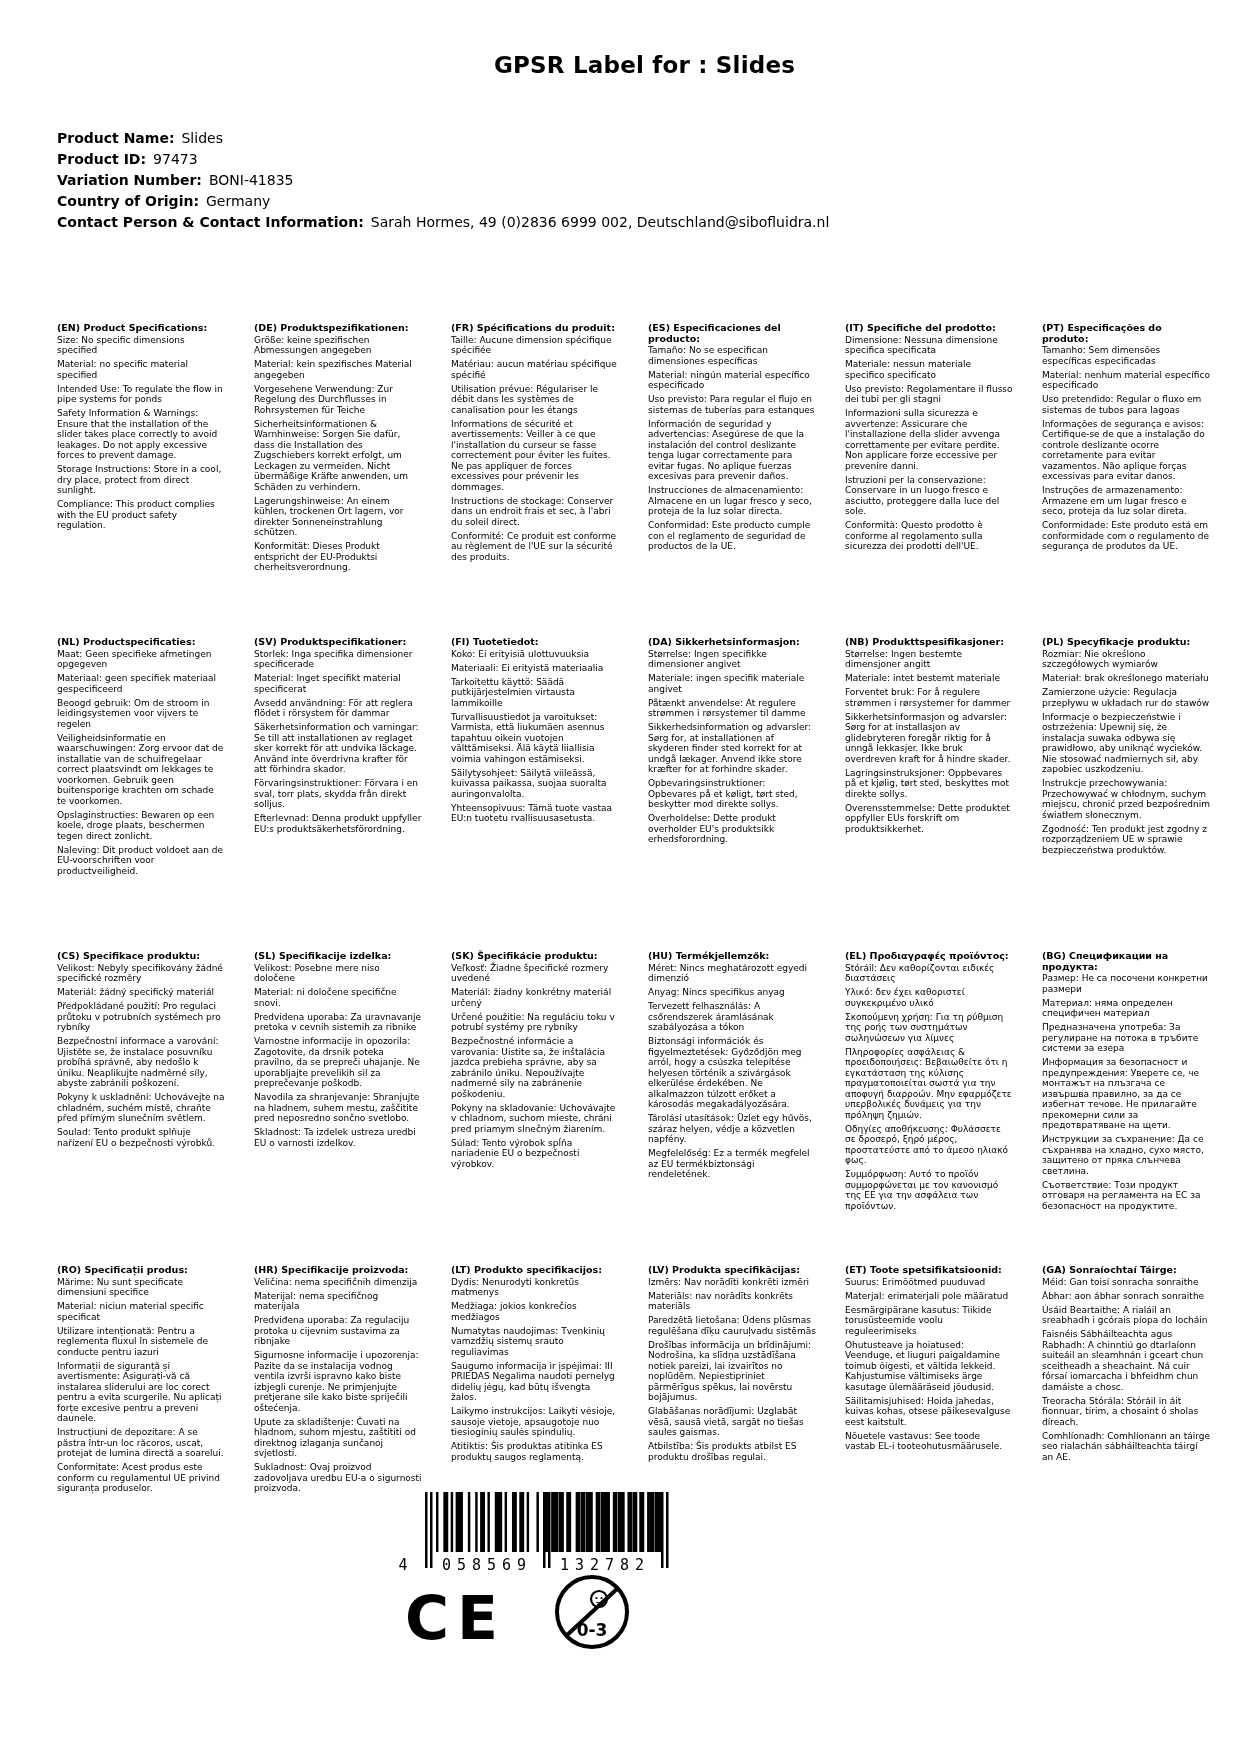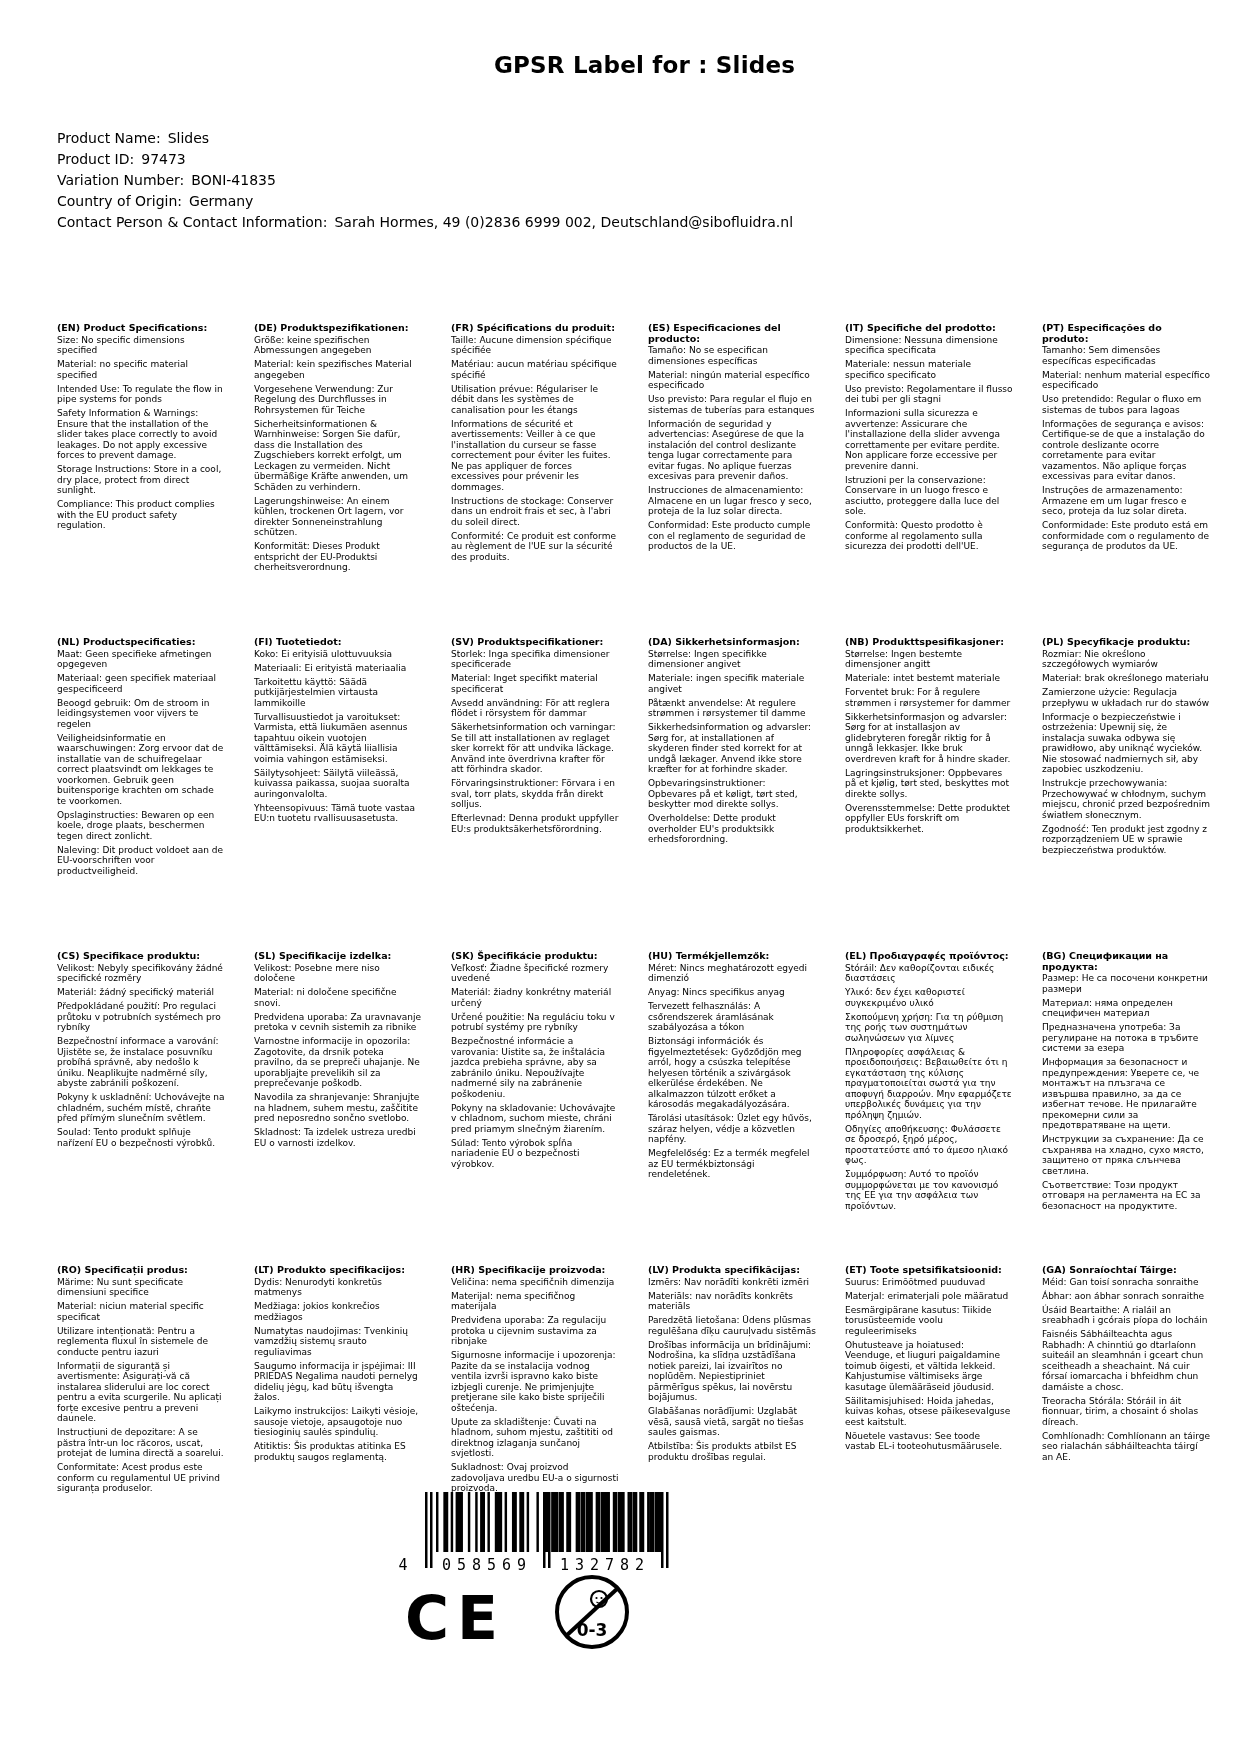--- a/index.html
+++ b/index.html
@@ -7,21 +7,21 @@
     width:1241px;height:1754px;position:relative;
     font-family:"DejaVu Sans","Liberation Sans",sans-serif;
     color:#000;-webkit-font-smoothing:antialiased;
   }
   .page-title{
     position:absolute;top:52px;left:0;width:1241px;
     text-align:center;font-size:23px;font-weight:bold;letter-spacing:0.2px;margin-left:24px;
   }
   .product-info{position:absolute;left:57px;top:128px;font-size:14px;line-height:21px;}
   .pi-row{white-space:nowrap;}
-  .pi-label{font-weight:normal;}
+  .pi-label{font-weight:bold;}
   .pi-value{margin-left:7px;}
   .language-grid{
     position:absolute;left:57px;top:306px;
     display:grid;grid-template-columns:repeat(6,168px);column-gap:29px;
     grid-auto-rows:314px;align-items:start;
   }
   .block{width:168px;font-size:9px;line-height:10.5px;overflow:visible;}
   .block .bh{font-weight:bold;font-size:9.5px;margin:17px 0 1px 0;}
   .block p{margin:0 0 3.5px 0;}
   .barcode-wrap{position:absolute;left:385px;top:1492px;width:310px;height:90px;}
@@ -103,38 +103,38 @@
     <div class="block">
       <div class="bh">(NL) Productspecificaties:</div>
       <p>Maat: Geen specifieke afmetingen opgegeven</p>
       <p>Materiaal: geen specifiek materiaal gespecificeerd</p>
       <p>Beoogd gebruik: Om de stroom in leidingsystemen voor vijvers te regelen</p>
       <p>Veiligheidsinformatie en waarschuwingen: Zorg ervoor dat de installatie van de schuifregelaar correct plaatsvindt om lekkages te voorkomen. Gebruik geen buitensporige krachten om schade te voorkomen.</p>
       <p>Opslaginstructies: Bewaren op een koele, droge plaats, beschermen tegen direct zonlicht.</p>
       <p>Naleving: Dit product voldoet aan de EU-voorschriften voor productveiligheid.</p>
     </div>
     <div class="block">
+      <div class="bh">(SV) Produktspecifikationer:</div>
+      <p>Storlek: Inga specifika dimensioner specificerade</p>
+      <p>Material: Inget specifikt material specificerat</p>
+      <p>Avsedd användning: För att reglera flödet i rörsystem för dammar</p>
+      <p>Säkerhetsinformation och varningar: Se till att installationen av reglaget sker korrekt för att undvika läckage. Använd inte överdrivna krafter för att förhindra skador.</p>
+      <p>Förvaringsinstruktioner: Förvara i en sval, torr plats, skydda från direkt solljus.</p>
+      <p>Efterlevnad: Denna produkt uppfyller EU:s produktsäkerhetsförordning.</p>
+    </div>
+    <div class="block">
       <div class="bh">(FI) Tuotetiedot:</div>
       <p>Koko: Ei erityisiä ulottuvuuksia</p>
       <p>Materiaali: Ei erityistä materiaalia</p>
       <p>Tarkoitettu käyttö: Säädä putkijärjestelmien virtausta lammikoille</p>
       <p>Turvallisuustiedot ja varoitukset: Varmista, että liukumäen asennus tapahtuu oikein vuotojen välttämiseksi. Älä käytä liiallisia voimia vahingon estämiseksi.</p>
       <p>Säilytysohjeet: Säilytä viileässä, kuivassa paikassa, suojaa suoralta auringonvalolta.</p>
       <p>Yhteensopivuus: Tämä tuote vastaa EU:n tuotetu rvallisuusasetusta.</p>
     </div>
     <div class="block">
-      <div class="bh">(SV) Produktspecifikationer:</div>
-      <p>Storlek: Inga specifika dimensioner specificerade</p>
-      <p>Material: Inget specifikt material specificerat</p>
-      <p>Avsedd användning: För att reglera flödet i rörsystem för dammar</p>
-      <p>Säkerhetsinformation och varningar: Se till att installationen av reglaget sker korrekt för att undvika läckage. Använd inte överdrivna krafter för att förhindra skador.</p>
-      <p>Förvaringsinstruktioner: Förvara i en sval, torr plats, skydda från direkt solljus.</p>
-      <p>Efterlevnad: Denna produkt uppfyller EU:s produktsäkerhetsförordning.</p>
-    </div>
-    <div class="block">
       <div class="bh">(DA) Sikkerhetsinformasjon:</div>
       <p>Størrelse: Ingen specifikke dimensioner angivet</p>
       <p>Materiale: ingen specifik materiale angivet</p>
       <p>Påtænkt anvendelse: At regulere strømmen i rørsystemer til damme</p>
       <p>Sikkerhedsinformation og advarsler: Sørg for, at installationen af skyderen finder sted korrekt for at undgå lækager. Anvend ikke store kræfter for at forhindre skader.</p>
       <p>Opbevaringsinstruktioner: Opbevares på et køligt, tørt sted, beskytter mod direkte sollys.</p>
       <p>Overholdelse: Dette produkt overholder EU's produktsikk erhedsforordning.</p>
     </div>
     <div class="block">
       <div class="bh">(NB) Produkttspesifikasjoner:</div>
@@ -211,36 +211,36 @@
     <div class="block">
       <div class="bh">(RO) Specificații produs:</div>
       <p>Mărime: Nu sunt specificate dimensiuni specifice</p>
       <p>Material: niciun material specific specificat</p>
       <p>Utilizare intenționată: Pentru a reglementa fluxul în sistemele de conducte pentru iazuri</p>
       <p>Informații de siguranță și avertismente: Asigurați-vă că instalarea sliderului are loc corect pentru a evita scurgerile. Nu aplicați forțe excesive pentru a preveni daunele.</p>
       <p>Instrucțiuni de depozitare: A se păstra într-un loc răcoros, uscat, protejat de lumina directă a soarelui.</p>
       <p>Conformitate: Acest produs este conform cu regulamentul UE privind siguranța produselor.</p>
     </div>
     <div class="block">
+      <div class="bh">(HR) Specifikacije proizvoda:</div>
+      <p>Veličina: nema specifičnih dimenzija</p>
+      <p>Materijal: nema specifičnog materijala</p>
+      <p>Predviđena uporaba: Za regulaciju protoka u cijevnim sustavima za ribnjake</p>
+      <p>Sigurnosne informacije i upozorenja: Pazite da se instalacija vodnog ventila izvrši ispravno kako biste izbjegli curenje. Ne primjenjujte pretjerane sile kako biste spriječili oštećenja.</p>
+      <p>Upute za skladištenje: Čuvati na hladnom, suhom mjestu, zaštititi od direktnog izlaganja sunčanoj svjetlosti.</p>
+      <p>Sukladnost: Ovaj proizvod zadovoljava uredbu EU-a o sigurnosti proizvoda.</p>
+    </div>
+    <div class="block">
       <div class="bh">(LT) Produkto specifikacijos:</div>
       <p>Dydis: Nenurodyti konkretūs matmenys</p>
       <p>Medžiaga: jokios konkrečios medžiagos</p>
       <p>Numatytas naudojimas: Tvenkinių vamzdžių sistemų srauto reguliavimas</p>
       <p>Saugumo informacija ir įspėjimai: III PRIEDAS Negalima naudoti pernelyg didelių jėgų, kad būtų išvengta žalos.</p>
       <p>Laikymo instrukcijos: Laikyti vėsioje, sausoje vietoje, apsaugotoje nuo tiesioginių saulės spindulių.</p>
       <p>Atitiktis: Šis produktas atitinka ES produktų saugos reglamentą.</p>
-    </div>
-    <div class="block">
-      <div class="bh">(HR) Specifikacije proizvoda:</div>
-      <p>Veličina: nema specifičnih dimenzija</p>
-      <p>Materijal: nema specifičnog materijala</p>
-      <p>Predviđena uporaba: Za regulaciju protoka u cijevnim sustavima za ribnjake</p>
-      <p>Sigurnosne informacije i upozorenja: Pazite da se instalacija vodnog ventila izvrši ispravno kako biste izbjegli curenje. Ne primjenjujte pretjerane sile kako biste spriječili oštećenja.</p>
-      <p>Upute za skladištenje: Čuvati na hladnom, suhom mjestu, zaštititi od direktnog izlaganja sunčanoj svjetlosti.</p>
-      <p>Sukladnost: Ovaj proizvod zadovoljava uredbu EU-a o sigurnosti proizvoda.</p>
     </div>
     <div class="block">
       <div class="bh">(LV) Produkta specifikācijas:</div>
       <p>Izmērs: Nav norādīti konkrēti izmēri</p>
       <p>Materiāls: nav norādīts konkrēts materiāls</p>
       <p>Paredzētā lietošana: Ūdens plūsmas regulēšana dīķu cauruļvadu sistēmās</p>
       <p>Drošības informācija un brīdinājumi: Nodrošina, ka slīdņa uzstādīšana notiek pareizi, lai izvairītos no noplūdēm. Nepiestipriniet pārmērīgus spēkus, lai novērstu bojājumus.</p>
       <p>Glabāšanas norādījumi: Uzglabāt vēsā, sausā vietā, sargāt no tiešas saules gaismas.</p>
       <p>Atbilstība: Šis produkts atbilst ES produktu drošības regulai.</p>
     </div>

